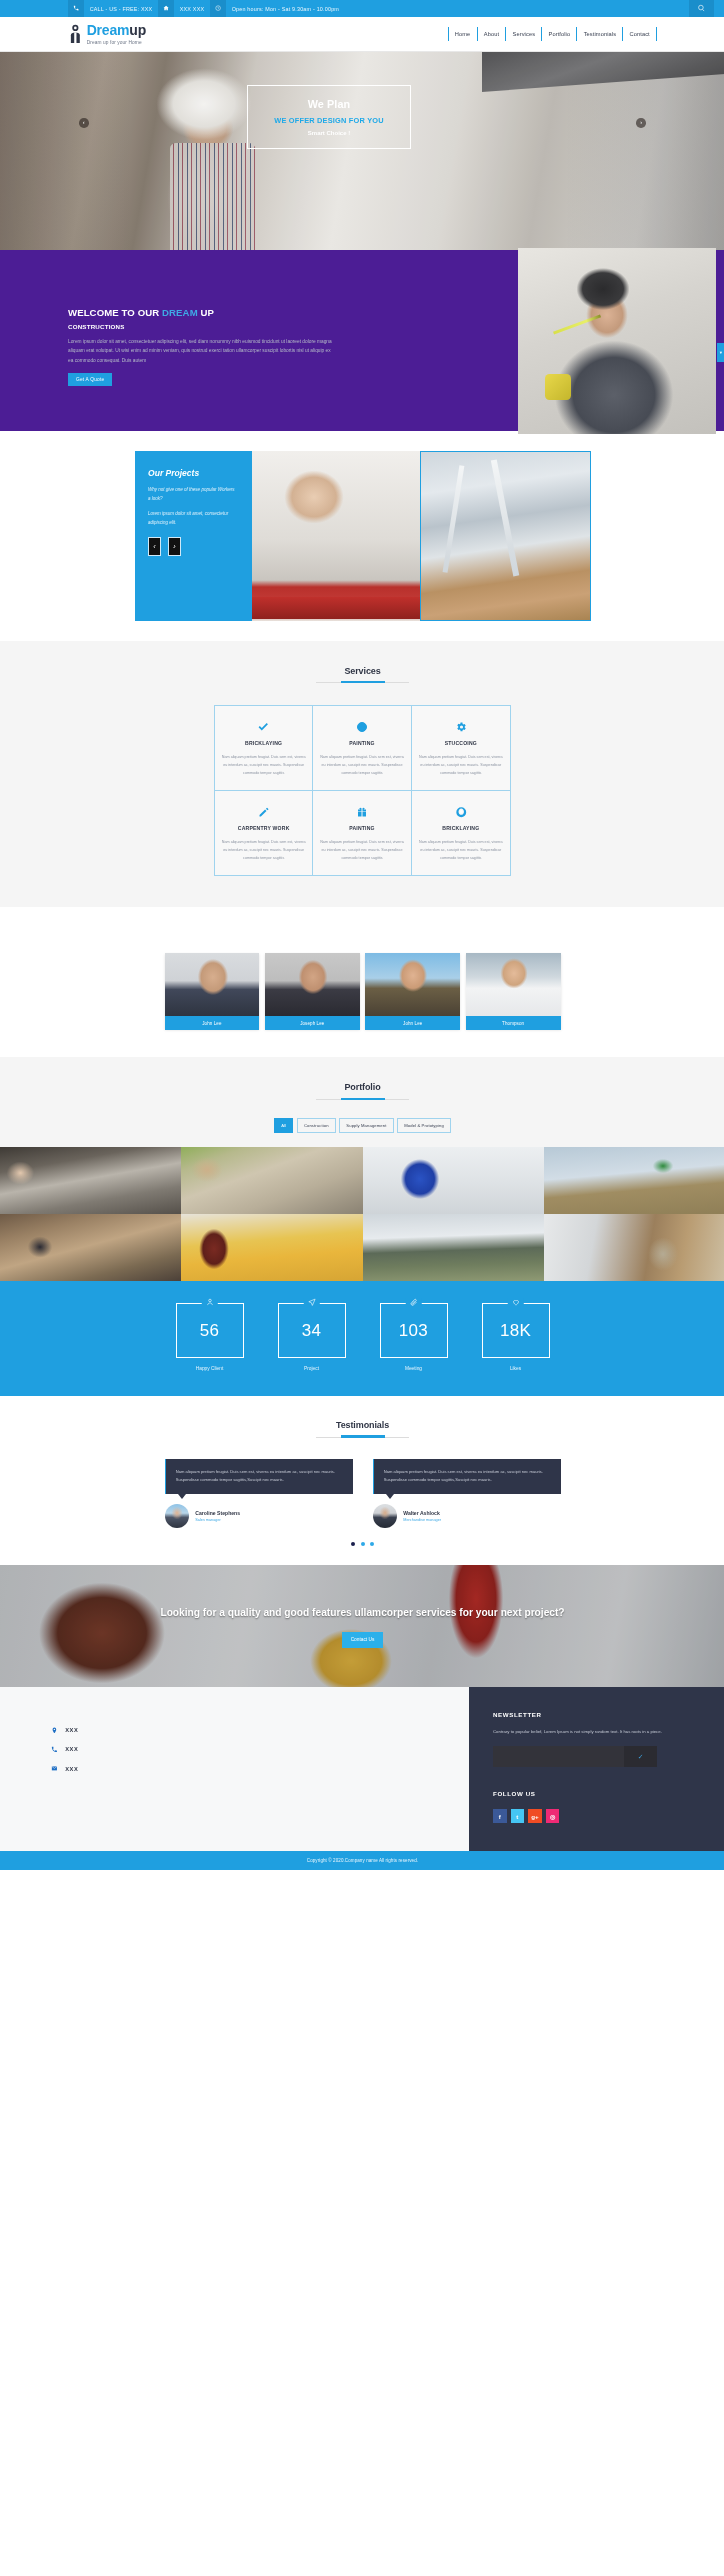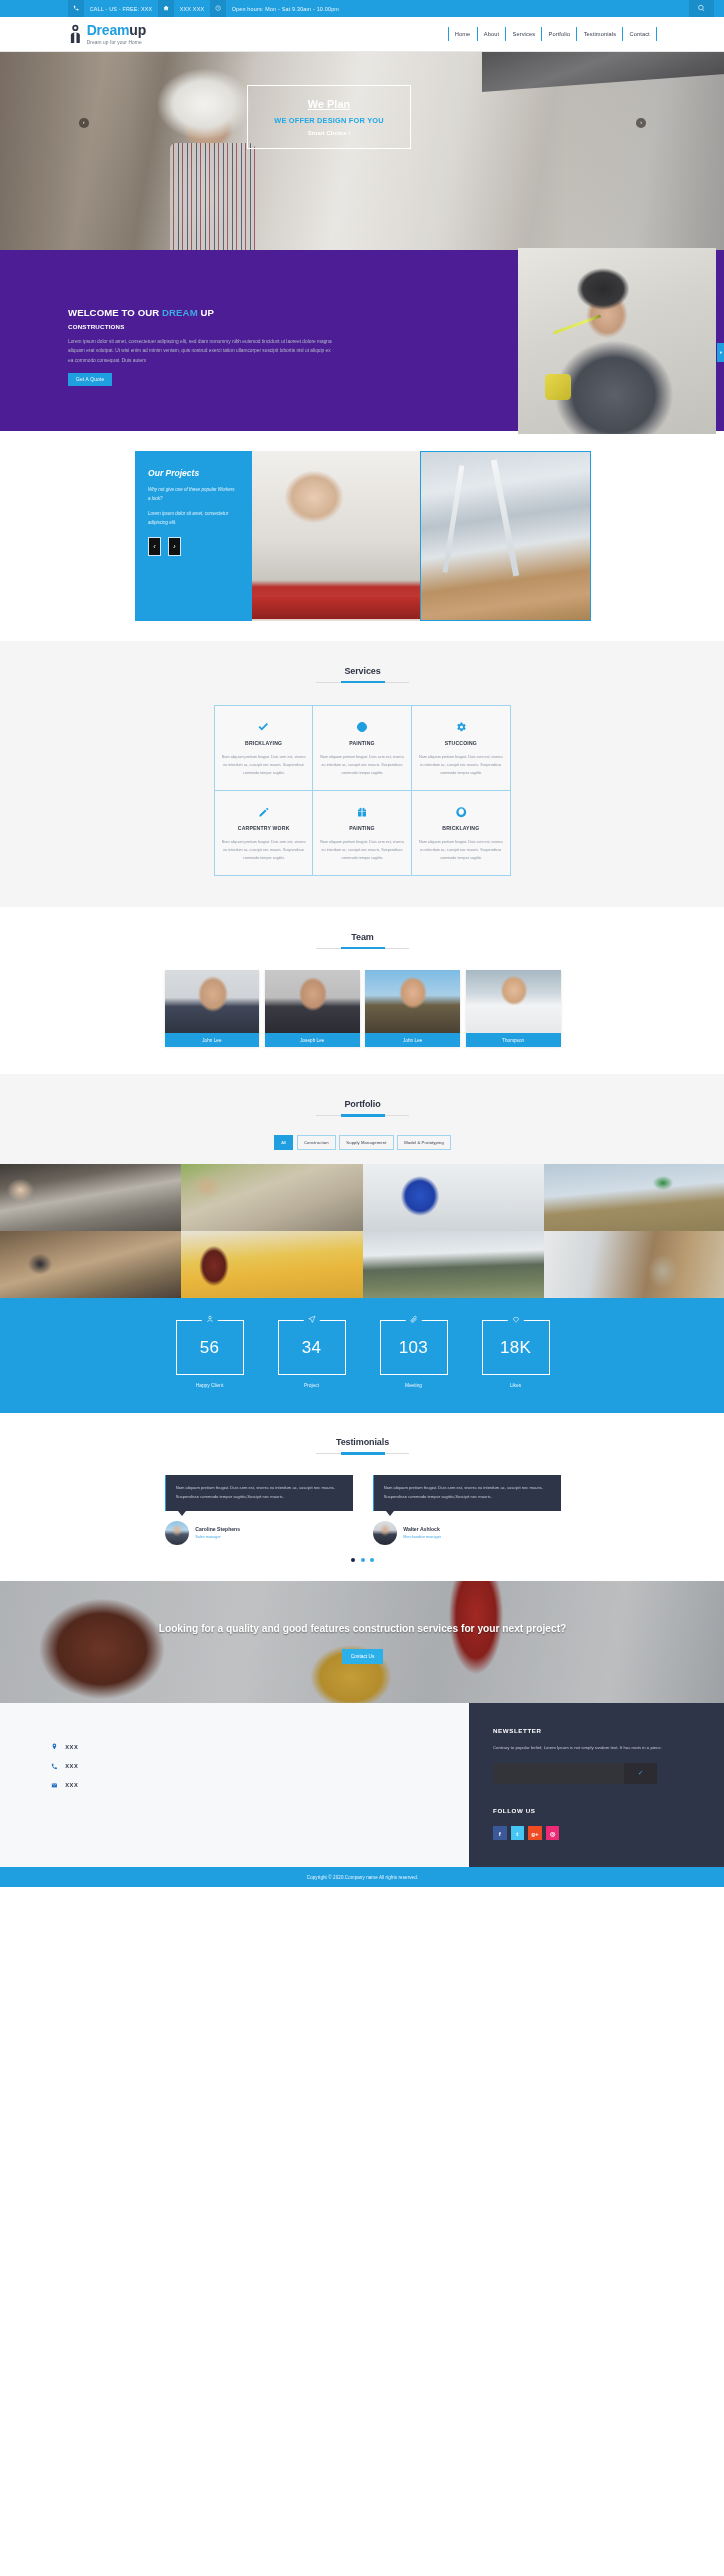--- a/index.html
+++ b/index.html
@@ -80,21 +80,21 @@
     position:absolute; right:0; top:0; width:243px; height:40px;
     background: linear-gradient(160deg,#4a4a4c 0%,#6d6d6f 40%,#38383a 100%);
     clip-path: polygon(0 0, 100% 0, 100% 55%, 0 100%);
   }
   .hero-dim { position: absolute; inset: 0; background: rgba(255,255,255,.05); }
   .hero-box {
     position: absolute; left: 247px; top: 33px; width: 164px; height: 64px;
     border: 1.1px solid #fff; display: flex; flex-direction: column;
     align-items: center; justify-content: center; gap: 5.1px;
   }
-  .hero-t1 { font-size: 10.8px; font-weight: 700; color: #fff; letter-spacing: 0.1px; text-decoration: underline; }
+  .hero-t1 { font-size: 10.8px; font-weight: 700; color: #fff; letter-spacing: 0.1px; }
   .hero-t2 { font-size: 7.4px; font-weight: 700; color: #1fa9e8; letter-spacing: 0.2px; }
   .hero-t3 { font-size: 6px; font-weight: 700; color: #fff; }
   .hero-arrow {
     position: absolute; top: 66px; width: 9.6px; height: 9.6px; border-radius: 50%;
     background: rgba(40,32,28,.6); color: #fff; display: flex; align-items: center;
     justify-content: center; font-size: 5.7px; line-height: 1;
   }
   .hero-arrow.left { left: 79px; }
   .hero-arrow.right { right: 79px; }
 
@@ -508,24 +508,20 @@
             </svg>
         </div>
         <div class="svc-name">BRICKLAYING</div>
         <div class="svc-desc">Nam aliquam pretium feugiat. Duis sem est, viverra eu interdum ac, suscipit nec mauris. Suspendisse commodo tempor sagittis</div>
       </div>
 
     </div>
   </div>
 
   <div class="team">
-    <div class="sec-head">
-      <div class="sec-title">Team</div>
-      <div class="sec-rule"></div>
-    </div>
     <div class="team-grid">
       <div class="team-card">
         <div class="team-photo tp1"></div>
         <div class="team-name">John Lee</div>
       </div>
       <div class="team-card">
         <div class="team-photo tp2"></div>
         <div class="team-name">Joseph Lee</div>
       </div>
       <div class="team-card">
@@ -659,21 +655,21 @@
     <div class="testi-dots">
       <span class="dot active"></span>
       <span class="dot"></span>
       <span class="dot"></span>
     </div>
   </div>
 
   <div class="cta">
     <div class="cta-veil"></div>
     <div class="cta-in">
-      <div class="cta-h">Looking for a quality and good features construction services for your next project?</div>
+      <div class="cta-h">Looking for a quality and good features ullamcorper services for your next project?</div>
       <a class="cta-btn">Contact Us</a>
     </div>
   </div>
 
   <div class="footer">
     <div class="foot-left">
       <div class="foot-contact">
         <div class="fc-row">
           <span class="fc-icon">
             <svg viewBox="0 0 24 24" width="6.8" height="6.8" fill="#1f6fc4">

